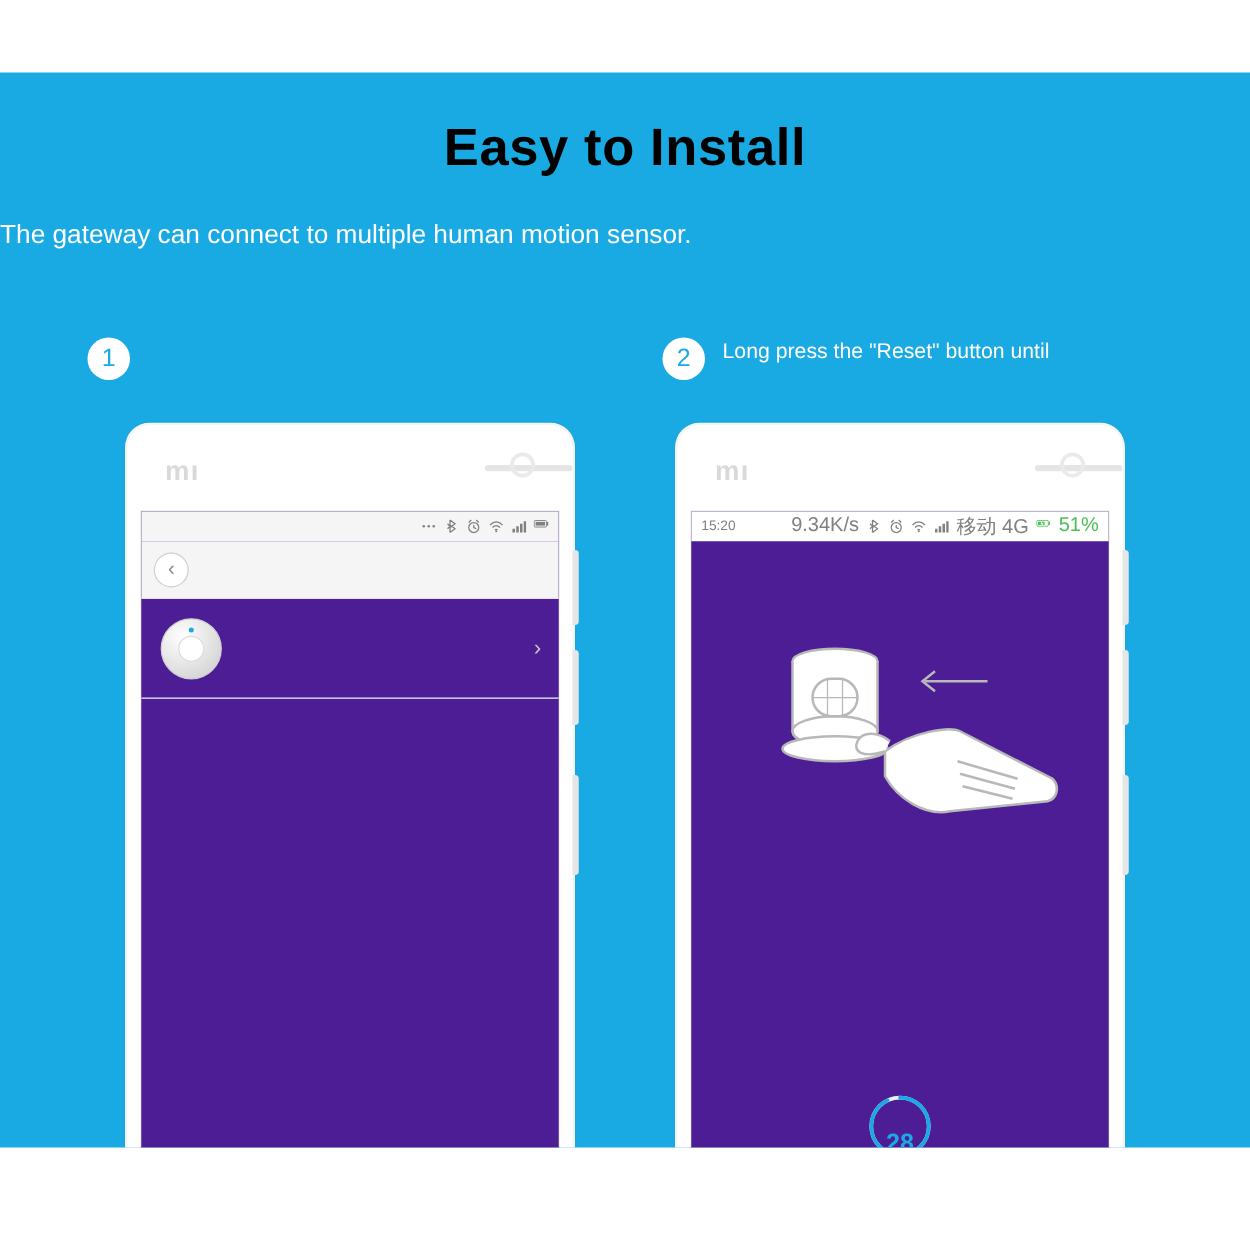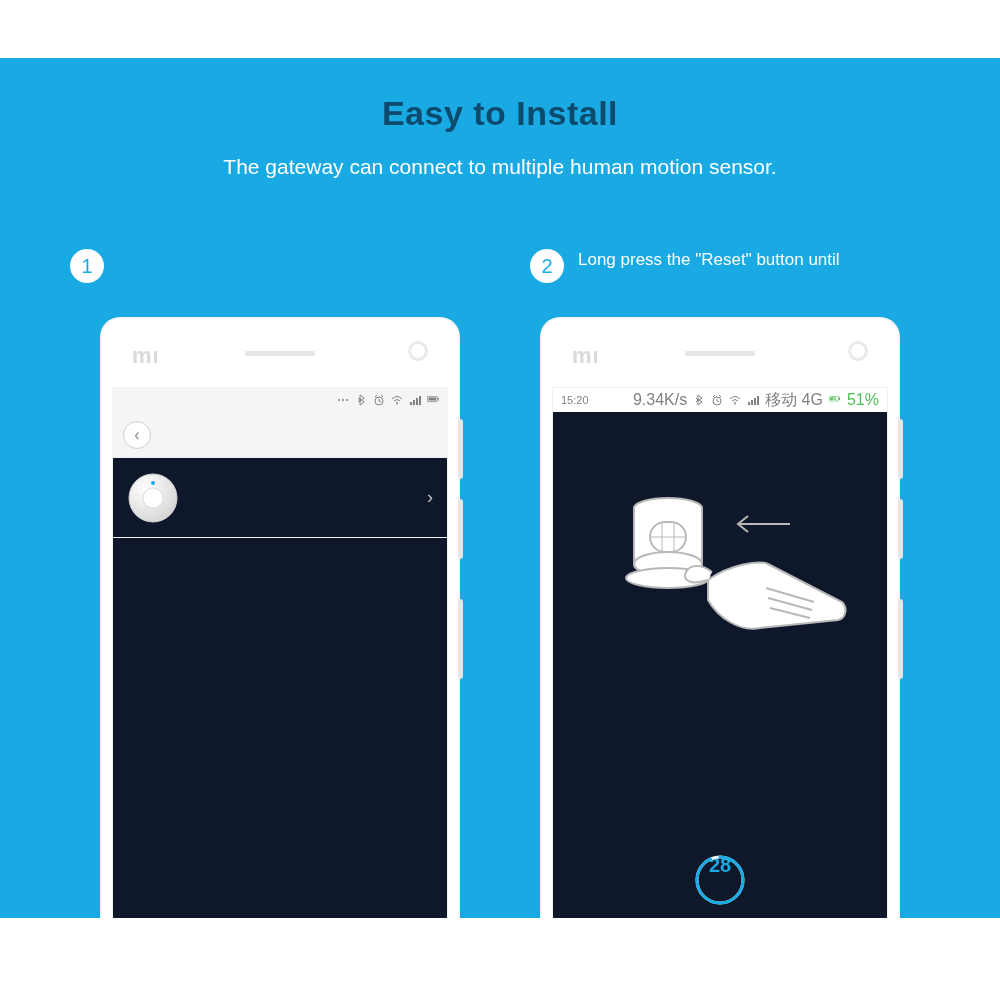--- a/index.html
+++ b/index.html
@@ -16,32 +16,32 @@
   .panel {
     position: absolute;
     left: 0px; top: 58px;
     width: 1000px; height: 860px;
     background: #1aaae3;
     padding-top: 28px;
     overflow: hidden;
   }
   .headline {
     text-align: center;
-    color: #0c4a6e;
-    font-size: 34px;
+    color: #000000;
+    font-size: 42px;
     font-weight: 700;
     letter-spacing: 0.5px;
     margin-top: 8px;
   }
   .subhead {
-    text-align: center;
+    text-align: left;
     color: #ffffff;
     font-size: 21px;
     font-weight: 400;
-    margin-top: 22px;
+    margin-top: 34px;
   }
   .steps {
     display: flex;
     justify-content: center;
     gap: 60px;
     margin-top: 70px;
   }
   .step {
     width: 400px;
     display: flex;
@@ -92,21 +92,21 @@
   }
   .side-btn.b1 { top: 100px; height: 60px; }
   .side-btn.b2 { top: 180px; height: 60px; }
   .side-btn.b3 { top: 280px; height: 80px; }
 
   .phone-top {
     height: 68px;
     position: relative;
     display: flex;
     align-items: center;
-    justify-content: center;
+    justify-content: flex-end;
   }
   .mi-logo {
     font-weight: 700;
     color: #d9d9d9;
     font-size: 22px;
     letter-spacing: 1px;
     position: absolute;
     left: 30px; top: 24px;
     font-family: Arial, sans-serif;
   }
@@ -119,21 +119,21 @@
     position: absolute;
     right: 30px; top: 22px;
     width: 20px; height: 20px;
     border: 3px solid #eaeaea;
     border-radius: 50%;
   }
 
   .phone-screen {
     margin: 0 10px;
     height: 580px;
-    background: #0f172a;
+    background: #4c1d95;
     border: 1px solid #f2f2f2;
     position: relative;
     overflow: hidden;
   }
 
   
   .statusbar {
     height: 24px;
     display: flex;
     align-items: center;
@@ -198,21 +198,21 @@
   }
   .countdown-wrap {
     position: absolute;
     bottom: 60px; left: 0; right: 0;
     display: flex;
     justify-content: center;
   }
   .countdown {
     width: 52px; height: 52px;
     border-radius: 50%;
-    display: flex; align-items: flex-start; justify-content: center;
+    display: flex; align-items: flex-end; justify-content: center;
     color: #1aaae3;
     font-size: 20px;
     font-weight: 600;
     position: relative;
   }
   .countdown svg.ring {
     position: absolute; inset: 0;
   }
 </style>
 </head>

